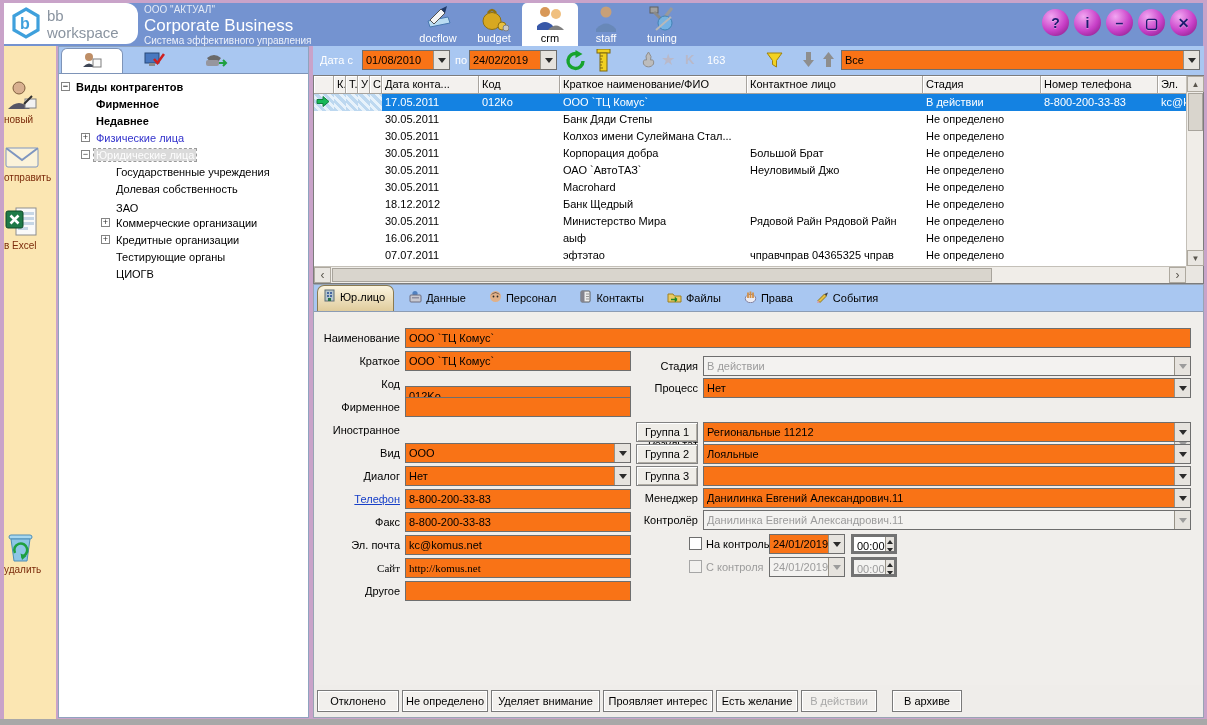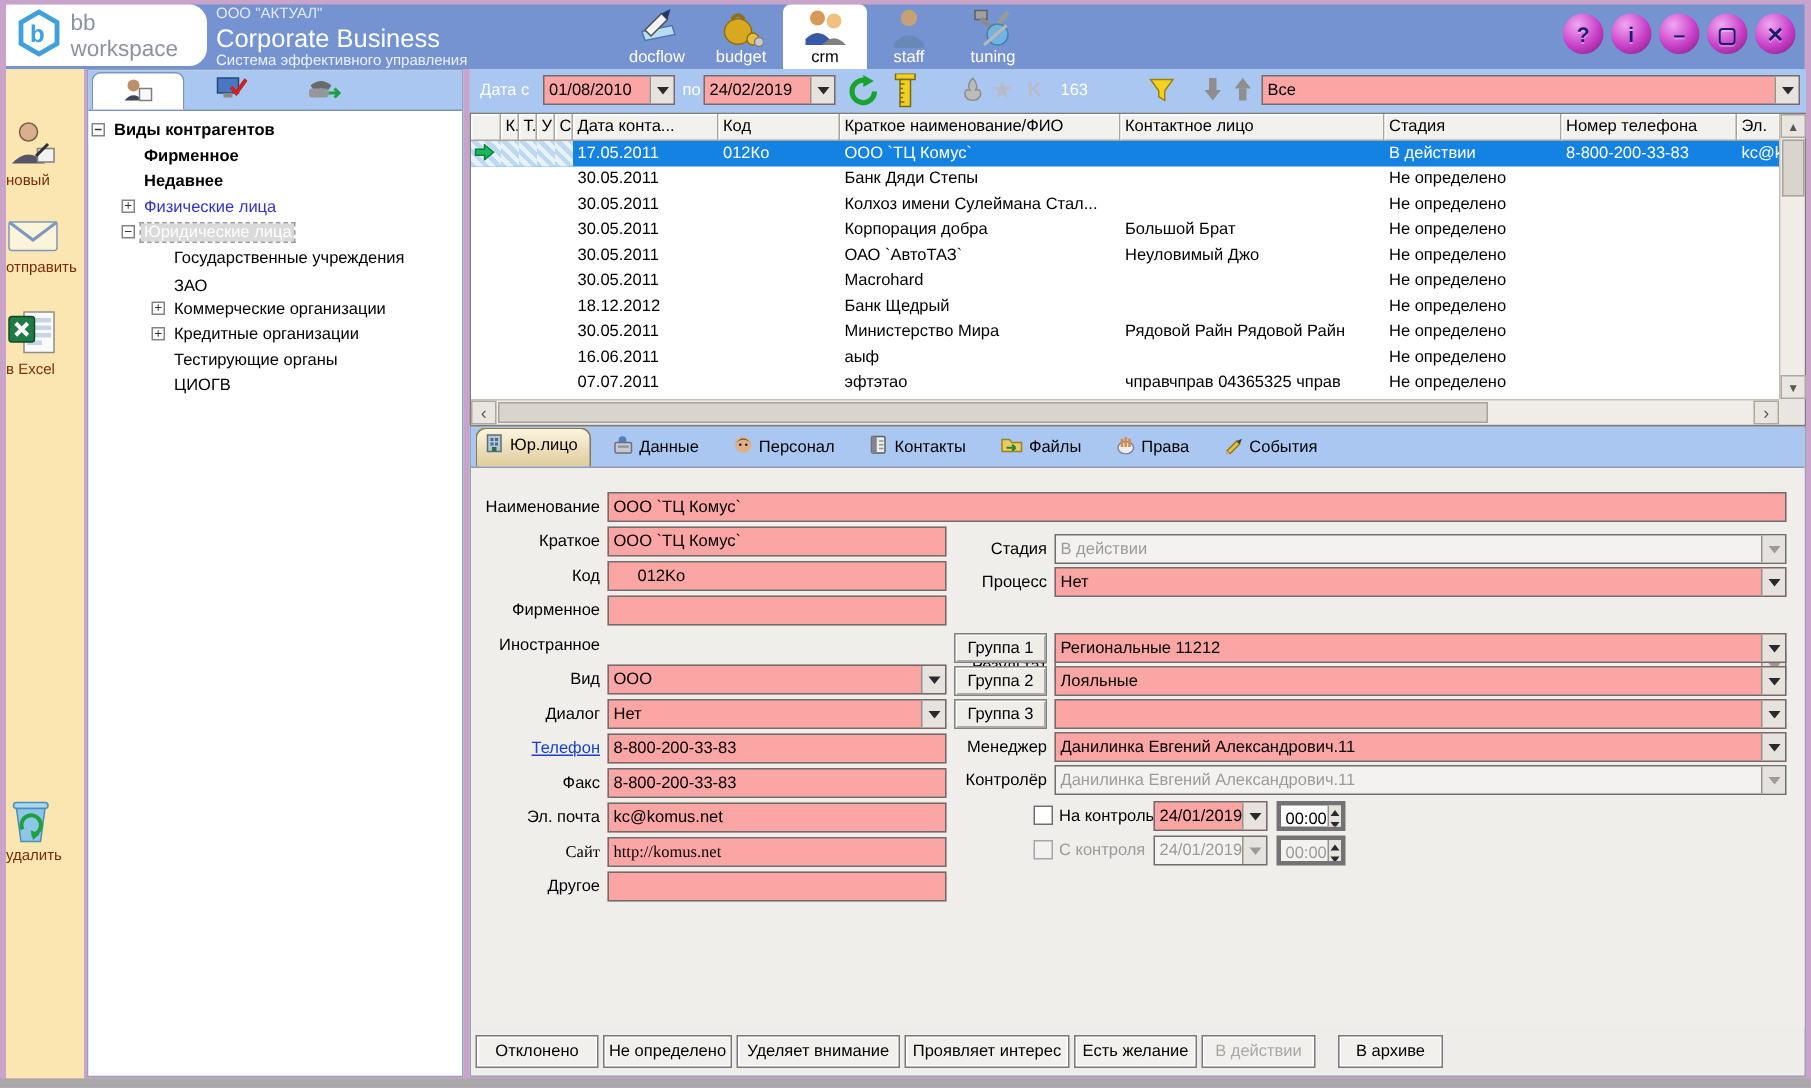--- a/index.html
+++ b/index.html
@@ -40,21 +40,21 @@
 .titem.sel .tlabel{background:#DADADA;color:#FDFDFD;outline:1px dashed #9A9A9A}
 .tg{width:9px;height:9px;border:1px solid #848484;background:#fff;font-size:9px;line-height:7px;text-align:center;margin-right:4px;flex:none;color:#333}
 .tlabel{padding:0 2px}
 
 
 #right-top{position:absolute;left:313px;top:46px;width:891px;height:238px}
 #filter-bar{position:absolute;left:0;top:0;right:0;height:43px;background:#A9C7F1}
 .fb-label{position:absolute;top:8px;color:#fff}
 .fb-icon{position:absolute;top:4px}
 .fb-text{position:absolute;top:6px;color:#B9B9C9;font-weight:bold}
-.combo,.tfield{position:absolute;height:20px;background:#fca5a5;border:1px solid #6E6E6E;display:flex;align-items:center;overflow:hidden}
+.combo,.tfield{position:absolute;height:20px;background:#f97316;border:1px solid #6E6E6E;display:flex;align-items:center;overflow:hidden}
 .combo .cval{flex:1;padding-left:3px;white-space:nowrap;overflow:hidden}
 .cbtn{width:16px;height:100%;background:#E6E3DE;border-left:1px solid #979287;display:flex;align-items:center;justify-content:center;flex:none}
 .cbtn i{width:0;height:0;border:4px solid transparent;border-top:5px solid #2A2A2A;margin-top:5px}
 .combo.disabled{background:#F3F2F0}
 .combo.disabled .cval{color:#9B9B9B}
 .combo.disabled .cbtn i{border-top-color:#9B9B9B}
 #grid-wrap{position:absolute;left:0;top:29px;right:0;bottom:0;border:1px solid #7C7C7C;background:#fff;display:grid;grid-template-columns:1fr 17px;grid-template-rows:18px 1fr 17px}
 .cols{display:grid;grid-template-columns:20px 12px 12px 12px 12px 97px 81px 187px 176px 118px 117px 40px}
 #thead{grid-column:1;grid-row:1;overflow:hidden}
 .hcell{background:#F3F1EE;border-right:1px solid #A8A49E;border-bottom:1px solid #A8A49E;box-shadow:inset 1px 1px 0 #fff;padding:2px 0 0 3px;white-space:nowrap;overflow:hidden;font-size:11px}
@@ -261,20 +261,23 @@
           <span class="tg">+</span>
           <span class="tlabel">Физические лица</span>
         </div>
         <div class="titem sel" style="padding-left: 22px;">
           <span class="tg">−</span>
           <span class="tlabel">Юридические лица</span>
         </div>
         <div class="titem" style="padding-left: 55px;">
           <span class="tlabel">Государственные учреждения</span>
         </div>
+        <div class="titem" style="padding-left: 55px;">
+          <span class="tlabel">Долевая собственность</span>
+        </div>
         <div class="titem" style="padding-left: 55px; align-items: flex-end;">
           <span class="tlabel">ЗАО</span>
         </div>
         <div class="titem" style="padding-left: 42px;">
           <span class="tg">+</span>
           <span class="tlabel">Коммерческие организации</span>
         </div>
         <div class="titem" style="padding-left: 42px;">
           <span class="tg">+</span>
           <span class="tlabel">Кредитные организации</span>
@@ -581,21 +584,21 @@
           </div>
         </div>
         <div class="frow" style="top: 39px;">
           <div class="flabel">Краткое</div>
           <div class="tfield" style="left: 91px; width: 226px; top: 0px;">
             <span>ООО `ТЦ Комус`</span>
           </div>
         </div>
         <div class="frow" style="top: 62px;">
           <div class="flabel">Код</div>
-          <div class="tfield" style="left: 91px; width: 226px; top: 0px; padding-left: 16px;">
+          <div class="tfield" style="left: 91px; width: 226px; top: 12px;">
             <span>012Ko</span>
           </div>
         </div>
         <div class="frow" style="top: 85px;">
           <div class="flabel">Фирменное</div>
           <div class="tfield" style="left: 91px; width: 226px; top: 0px;">
             <span></span>
           </div>
         </div>
         <div class="frow" style="top: 108px;">

